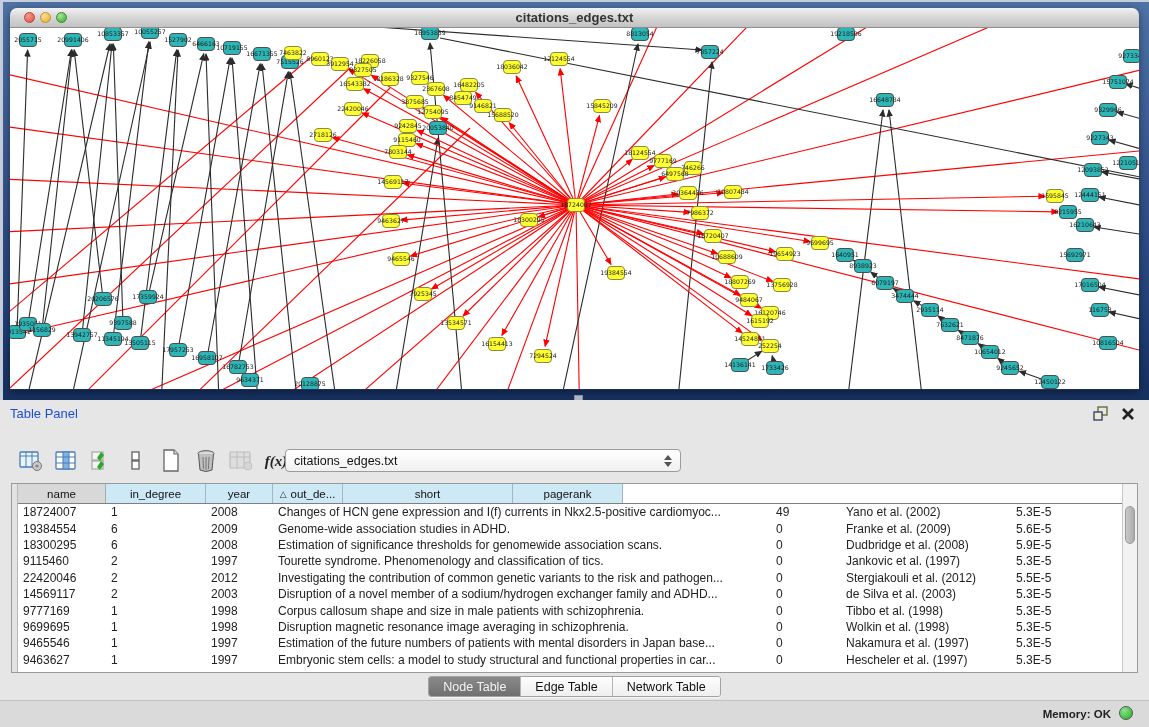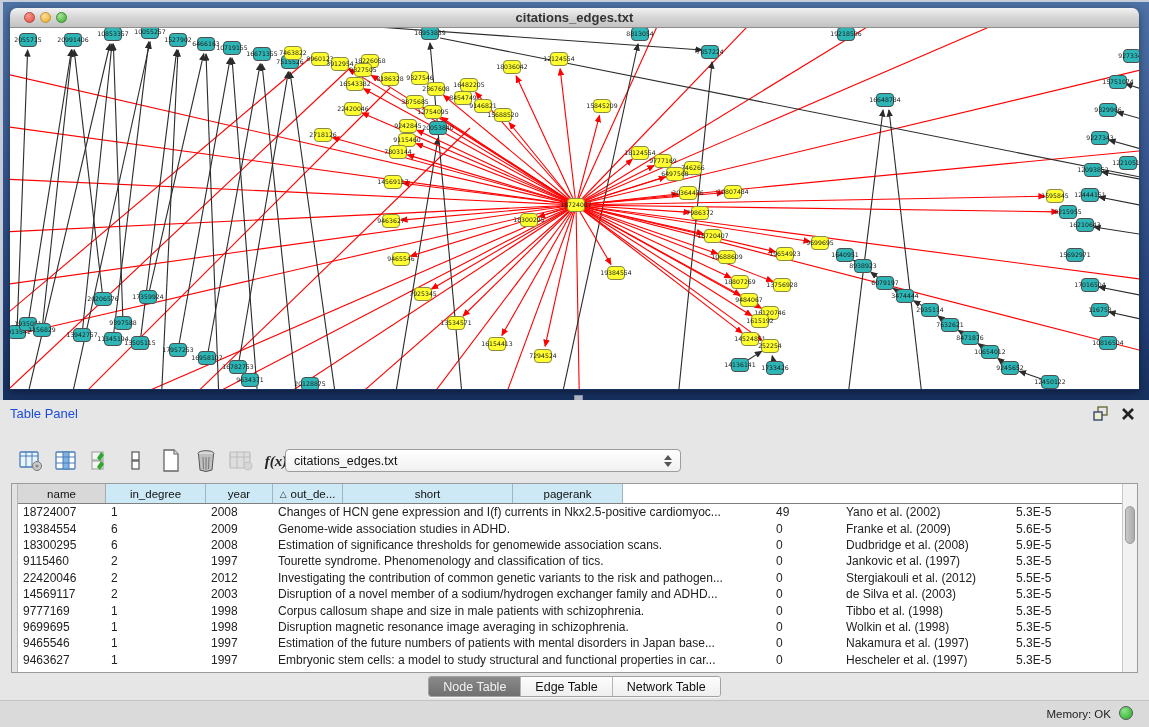--- a/index.html
+++ b/index.html
@@ -61,21 +61,21 @@
     background:linear-gradient(90deg,#C9C9C9,#ABABAB); border:1px solid #9A9A9A; }
 
   .tabs { position:absolute; left:0; top:276px; width:1149px; display:flex; justify-content:center; }
   .seg { display:flex; border:1px solid #A2A2A2; border-radius:3px; overflow:hidden; box-shadow:0 1px 0 rgba(255,255,255,.7); }
   .segbtn { padding:2px 14px; font-size:12.5px; height:19px; display:flex; align-items:center;
     background:linear-gradient(180deg,#FDFDFD,#EFEFEF); color:#111; border-left:1px solid #B5B5B5; cursor:default; }
   .segbtn:first-child { border-left:none; }
   .segbtn.active { background:linear-gradient(180deg,#8A8A8A,#6F6F6F); color:#F2F2F2; }
 
   .statusbar { position:absolute; left:0; top:300px; width:1149px; height:27px; background:#DADADA; border-top:1px solid #C2C2C2; }
-  .mem { position:absolute; right:38px; top:7px; font-size:11.5px; color:#222; }
+  .mem { position:absolute; right:38px; top:7px; font-size:11.5px; color:#222;font-weight:bold; }
   .memdot { position:absolute; right:16px; top:5px; width:14px; height:14px; border-radius:50%;
     background:radial-gradient(circle at 35% 30%, #8FE08F, #44C344 65%, #2E9A2E); border:1px solid #555; }
 </style>
 </head>
 <body>
 
 <div class="desktop">
   <div class="net-window">
     <div class="titlebar">
       <div class="lights">

